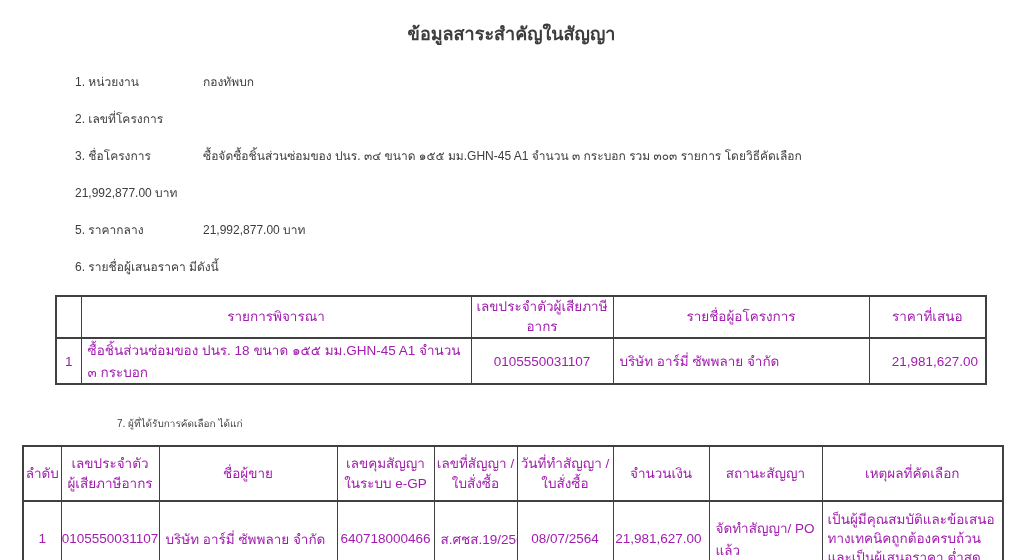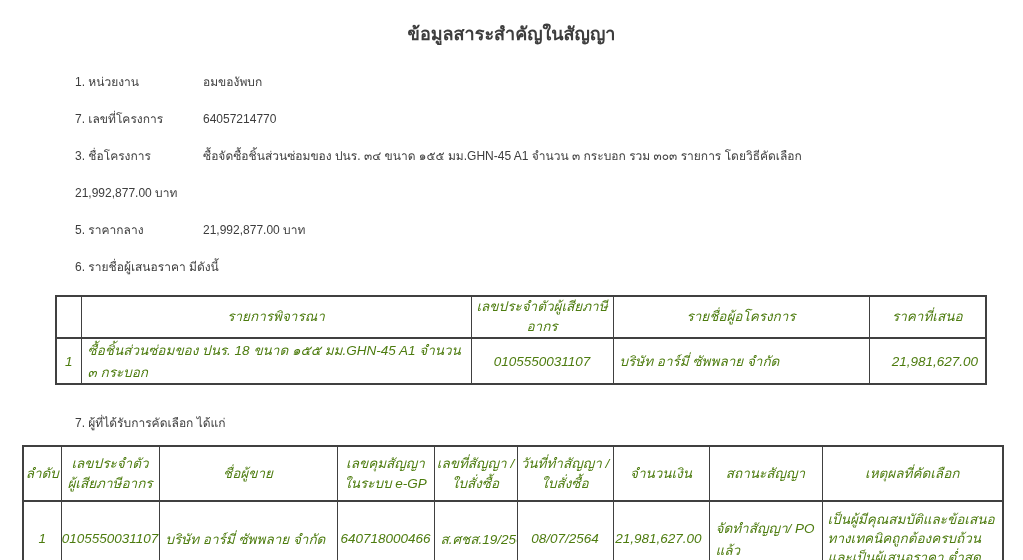--- a/index.html
+++ b/index.html
@@ -18,54 +18,53 @@
     font-size: 18px;
     font-weight: bold;
     line-height: 20px;
   }
 
   .info-list { margin: 29px 0 0 75px; font-size: 12px; }
   .info-row { display: flex; align-items: baseline; line-height: 19px; margin-bottom: 18px; }
   .info-label { width: 128px; flex: 0 0 128px; }
   .info-value { flex: 1; white-space: nowrap; }
 
-  table { border-collapse: collapse; table-layout: fixed; font-size: 13.5px; color: #4d7c0f; font-style: italic; }
+  table { border-collapse: collapse; table-layout: fixed; font-size: 13.5px; color: #a21caf; }
   table.t1 { margin: 14px 0 0 55px; width: 930px; border: 2px solid #404040; }
   table.t2 { margin: 12px 0 0 22px; width: 980px; border: 2px solid #404040; }
   th, td { border: 1px solid #404040; vertical-align: middle; overflow: hidden; }
   th { font-weight: normal; text-align: center; white-space: pre-line; line-height: 20px; }
   thead th { border-bottom: 2px solid #404040; }
 
   .t1 thead th { height: 38px; }
   .t1 tbody td { height: 38px; }
   .t2 thead th { height: 55px; }
   .t2 tbody td { height: 75px; }
 
   td.c { text-align: center; }
   td.l { text-align: left; padding-left: 6px; padding-right: 4px; }
   td.r { text-align: right; padding-right: 7px; }
   td.wrap { line-height: 19px; overflow-wrap: break-word; word-break: break-word; vertical-align: middle; padding: 2px 4px 2px 5px; }
 
-  .section7 { margin: 29px 0 0 75px; font-size: 12px; line-height: 19px; }
+  .section7 { margin: 29px 0 0 117px; font-size: 10px; line-height: 19px; }
 </style>
 </head>
 <body>
 
 <div class="doc">
 
   <div class="title">ข้อมูลสาระสำคัญในสัญญา</div>
 
   <div class="info-list">
     <div class="info-row">
       <div class="info-label">1. หน่วยงาน</div>
-      <div class="info-value">อมของัพบก</div>
+      <div class="info-value">กองทัพบก</div>
     </div>
     <div class="info-row">
-      <div class="info-label">7. เลขที่โครงการ</div>
-      <div class="info-value">64057214770</div>
+      <div class="info-label">2. เลขที่โครงการ</div>
     </div>
     <div class="info-row">
       <div class="info-label">3. ชื่อโครงการ</div>
       <div class="info-value">ซื้อจัดซื้อชิ้นส่วนซ่อมของ ปนร. ๓๔ ขนาด ๑๕๕ มม.GHN-45 A1  จำนวน ๓ กระบอก รวม ๓๐๓ รายการ โดยวิธีคัดเลือก</div>
     </div>
     <div class="info-row">
       <div class="info-value">21,992,877.00 บาท</div>
     </div>
     <div class="info-row">
       <div class="info-label">5. ราคากลาง</div>

